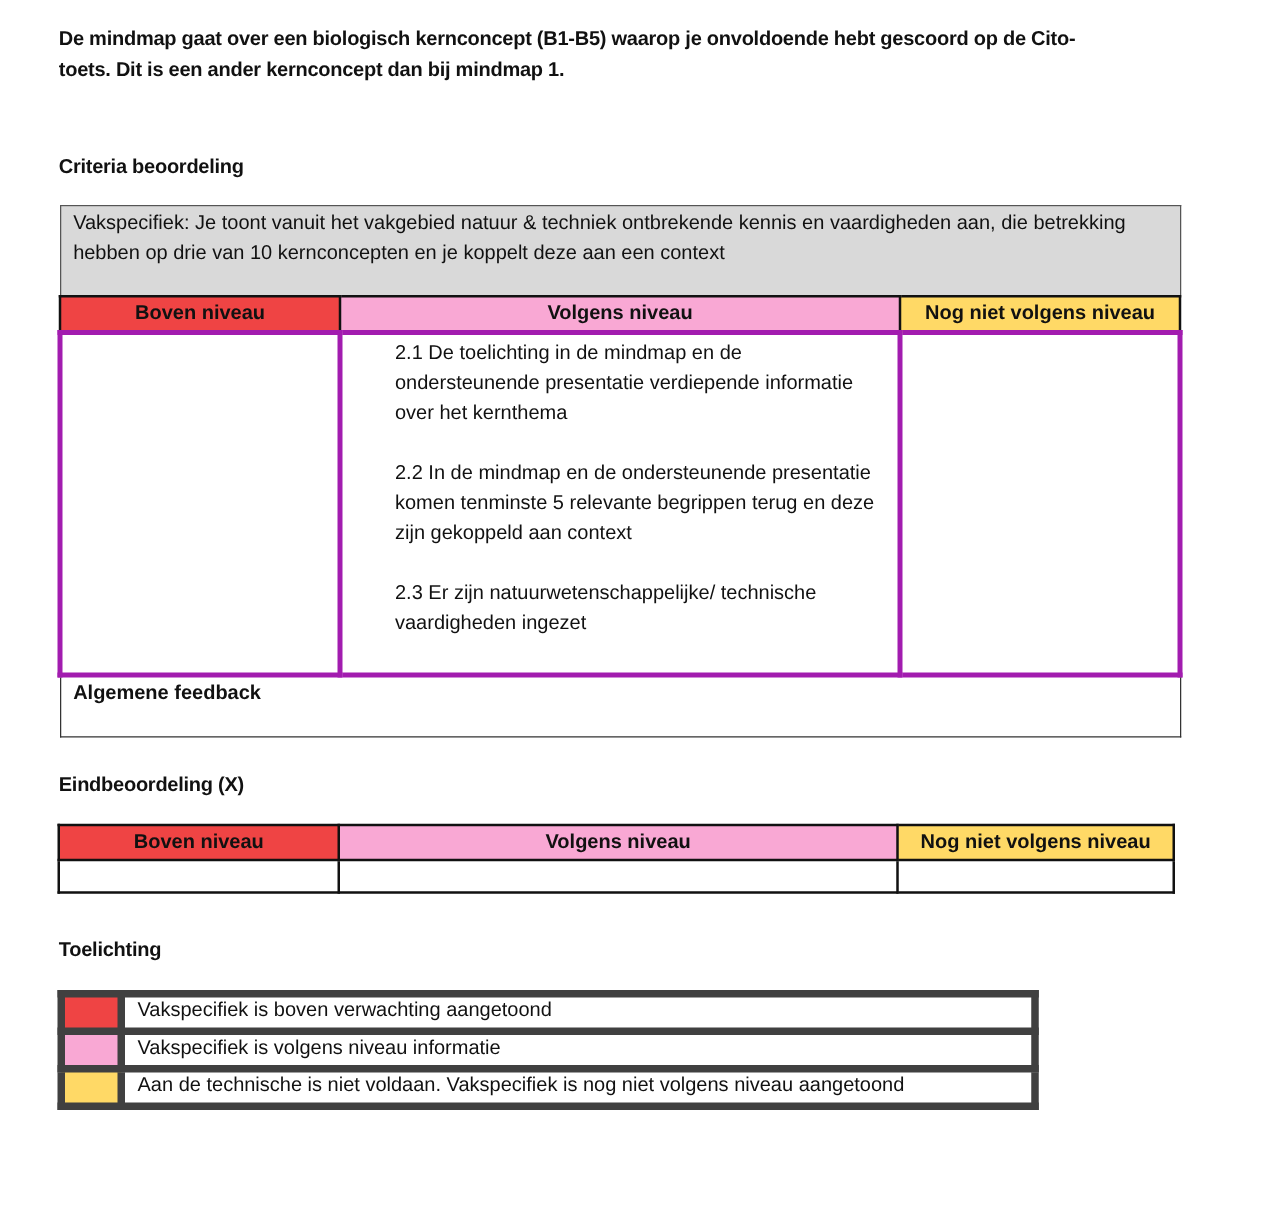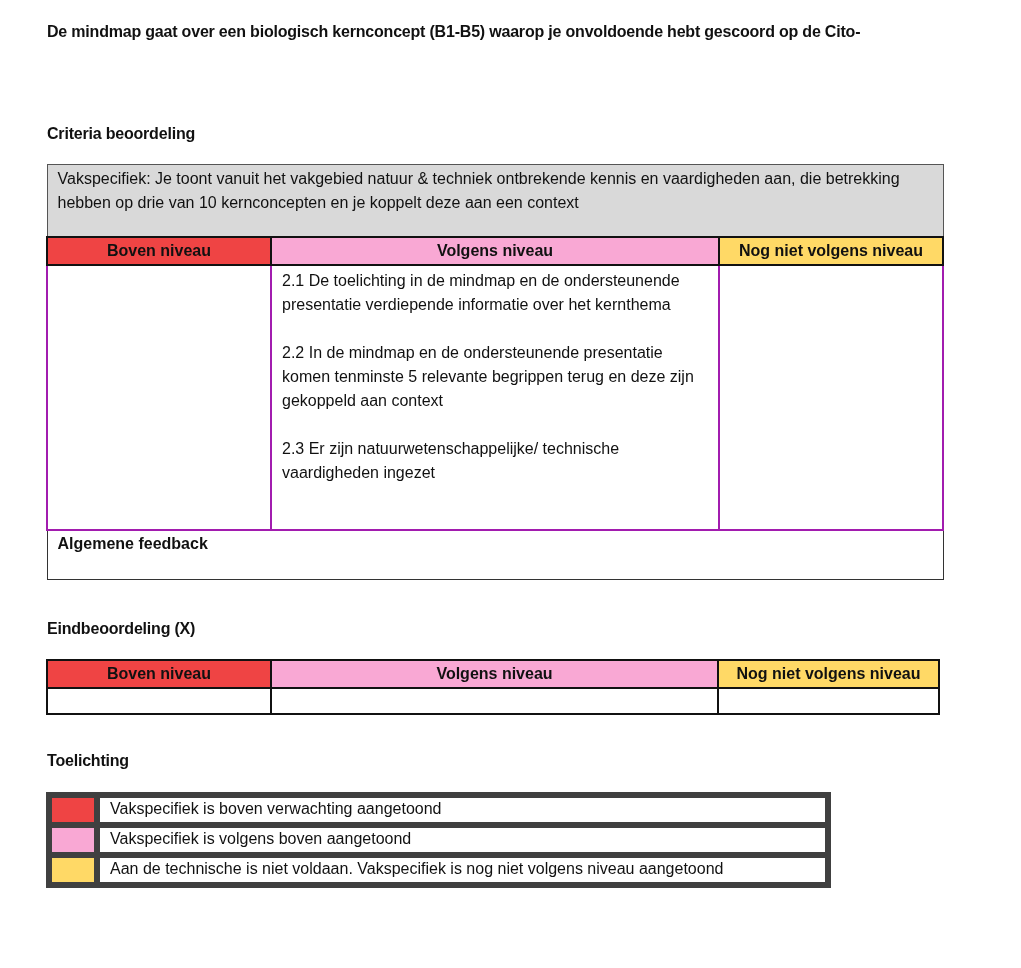--- a/index.html
+++ b/index.html
@@ -22,41 +22,42 @@
   #criteria { left: 46px; top: 164px; width: 896px; }
   #criteria .vak {
     background: #d9d9d9; border: 1px solid #555; height: 72px;
     padding: 2px 10px; font-size: 16px; line-height: 24px; box-sizing: border-box;
   }
   .hdr { font-weight: bold; font-size: 16px; text-align: center; height: 26px; line-height: 26px;
          border: 2px solid #111; box-sizing: border-box; }
   .c-blue { background: #ef4444; }
   .c-green { background: #f9a8d4; }
   .c-yellow { background: #ffd966; }
-  .body-cell { border: 2px solid #a21caf; height: 265px; box-sizing: border-box; }
+  .body-cell { border: 4px solid #a21caf; height: 265px; box-sizing: border-box; padding-left: 32px; }
   .crit-text { padding: 3px 10px; font-size: 16px; line-height: 24px; }
   .crit-text p { margin: 0 0 24px 0; }
   .feedback { border: 1px solid #333; height: 50px; box-sizing: border-box; padding: 4px 10px;
               font-weight: bold; font-size: 16px; }
 
   
   #eind { left: 46px; top: 659px; width: 892px; }
   #eind .empty { border: 2px solid #111; height: 26px; box-sizing: border-box; }
 
   
   #legend { left: 46px; top: 792px; width: 785px; }
   #legend td { border: 6px solid #404040; height: 24px; font-size: 16px; line-height: 22px; }
   #legend .sw { width: 42px; }
   #legend .lt { padding-left: 10px; }
 </style>
 </head>
 <body>
 
 <div class="intro">
   <div>De mindmap gaat over een biologisch kernconcept (B1-B5) waarop je onvoldoende hebt gescoord op de Cito-</div>
+  <div>toets. Dit is een ander kernconcept dan bij mindmap 1.</div>
 </div>
 
 <div class="h" style="top:125px;">Criteria beoordeling</div>
 
 <table id="criteria">
   <colgroup>
       <col style="width:224px">
       <col style="width:448px">
       <col style="width:224px">
     </colgroup>
@@ -113,20 +114,20 @@
 <div class="h" style="top:752px;">Toelichting</div>
 
 <table id="legend">
   <tbody>
       <tr>
     <td class="sw c-blue"></td>
     <td class="lt">Vakspecifiek is boven verwachting aangetoond</td>
   </tr>
   <tr>
     <td class="sw c-green"></td>
-    <td class="lt">Vakspecifiek is volgens boven aangetoond</td>
+    <td class="lt">Vakspecifiek is volgens niveau informatie</td>
   </tr>
   <tr>
     <td class="sw c-yellow"></td>
     <td class="lt">Aan de technische is niet voldaan. Vakspecifiek is nog niet volgens niveau aangetoond</td>
   </tr>
 </tbody>
   </table>
 
 </body></html>

